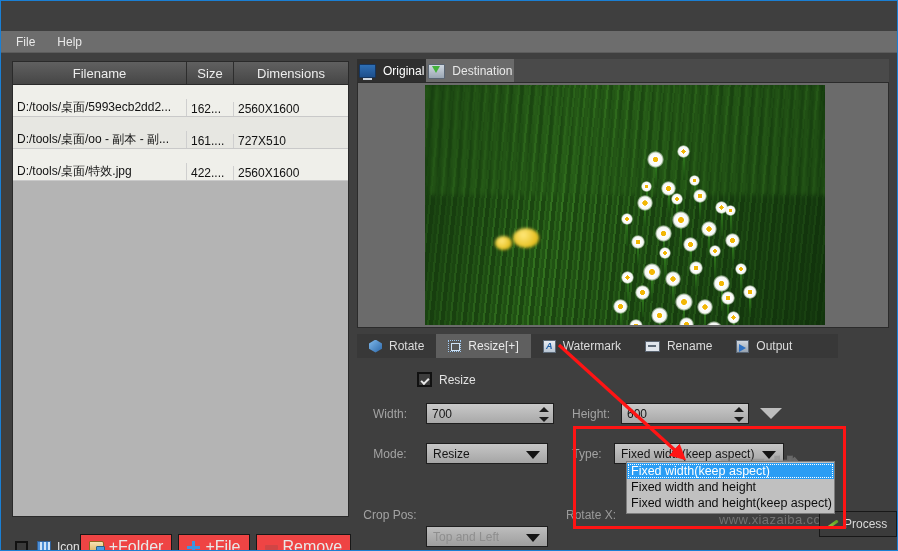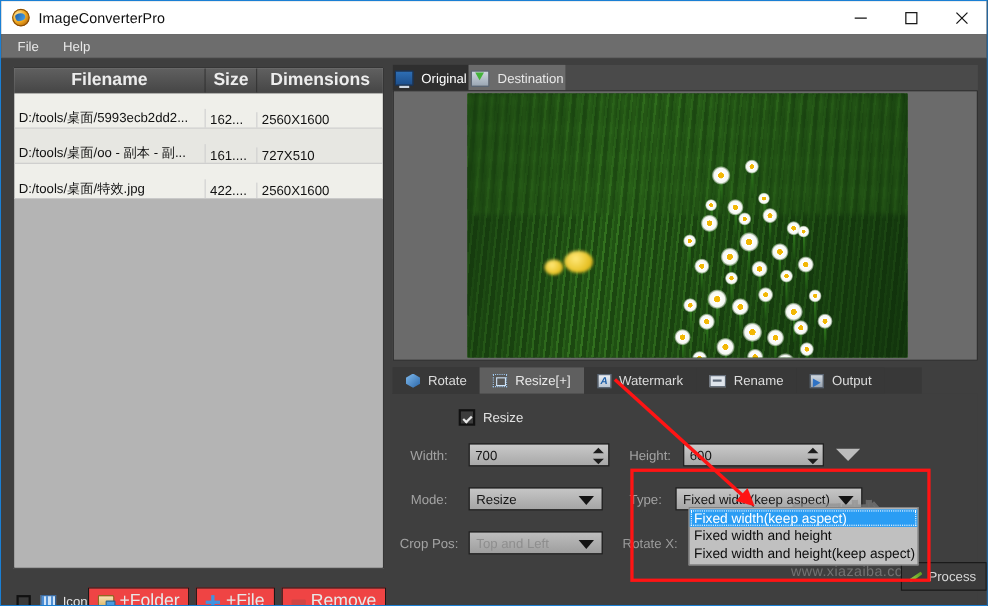--- a/index.html
+++ b/index.html
@@ -73,21 +73,21 @@
     border:1px solid #2a2a2a;
     box-sizing:border-box;
     overflow:hidden;
   }
   .fl-header{
     display:flex;height:22px;
     background:linear-gradient(#5f5f5f,#474747);
     border-bottom:1px solid #2a2a2a;
   }
   .fl-header .th{
-    color:#ededed;font-size:16px;font-weight:bold;
+    color:#ededed;font-size:13px;font-weight:normal;
     display:flex;align-items:center;justify-content:center;
     border-right:1px solid #2d2d2d;
     box-sizing:border-box;
     background:linear-gradient(#606060,#464646);
   }
   .fl-header .th:last-child{border-right:none;}
   .col-name{width:174px;}
   .col-size{width:47px;}
   .col-dim{width:114px;}
   .fl-row{
@@ -396,42 +396,20 @@
   .redbox{
     position:absolute;left:572px;top:425px;width:273px;height:103px;
     border:3px solid #ff1414;box-sizing:border-box;
   }
 </style>
 </head>
 <body>
 
 <div class="app">
 
-  <div class="titlebar">
-    <div class="title-icon"></div>
-    <div class="title-text">ImageConverterPro</div>
-    <div class="win-btns">
-      <div class="win-btn">
-        <svg width="13" height="13" viewBox="0 0 13 13">
-            <line x1="1" y1="6.5" x2="12" y2="6.5" stroke="#121212" stroke-width="1.1"></line>
-          </svg>
-      </div>
-      <div class="win-btn">
-        <svg width="13" height="13" viewBox="0 0 13 13">
-            <rect x="1.5" y="1.5" width="10" height="10" fill="none" stroke="#121212" stroke-width="1.1"></rect>
-          </svg>
-      </div>
-      <div class="win-btn">
-        <svg width="13" height="13" viewBox="0 0 13 13">
-            <line x1="1.5" y1="1.5" x2="11.5" y2="11.5" stroke="#121212" stroke-width="1.1"></line>
-            <line x1="11.5" y1="1.5" x2="1.5" y2="11.5" stroke="#121212" stroke-width="1.1"></line>
-          </svg>
-      </div>
-    </div>
-  </div>
 
   <div class="menubar">
     <div class="menu-item">File</div>
     <div class="menu-item">Help</div>
   </div>
 
   <div class="content">
 
     <div class="filelist">
       <div class="fl-header">
@@ -631,21 +609,21 @@
           </div>
           <div class="flabel" style="width:42px;margin-left:18px;">Type:</div>
           <div class="combo wide" style="margin-left:6px;">
             <span>Fixed width(keep aspect)</span>
             <span class="caret"></span>
           </div>
         </div>
 
         <div class="row" style="left:4px;top:125px;">
           <div class="flabel" style="width:58px;">Crop Pos:</div>
-          <div class="combo dim" style="margin-left:7px;">
+          <div class="combo dim" style="margin-left:7px;margin-top:43px;">
             <span>Top and Left</span>
             <span class="caret"></span>
           </div>
           <div class="flabel dim" style="width:58px;margin-left:18px;text-align:left;">Rotate X:</div>
         </div>
 
       </div>
     </div>
   </div>
 

